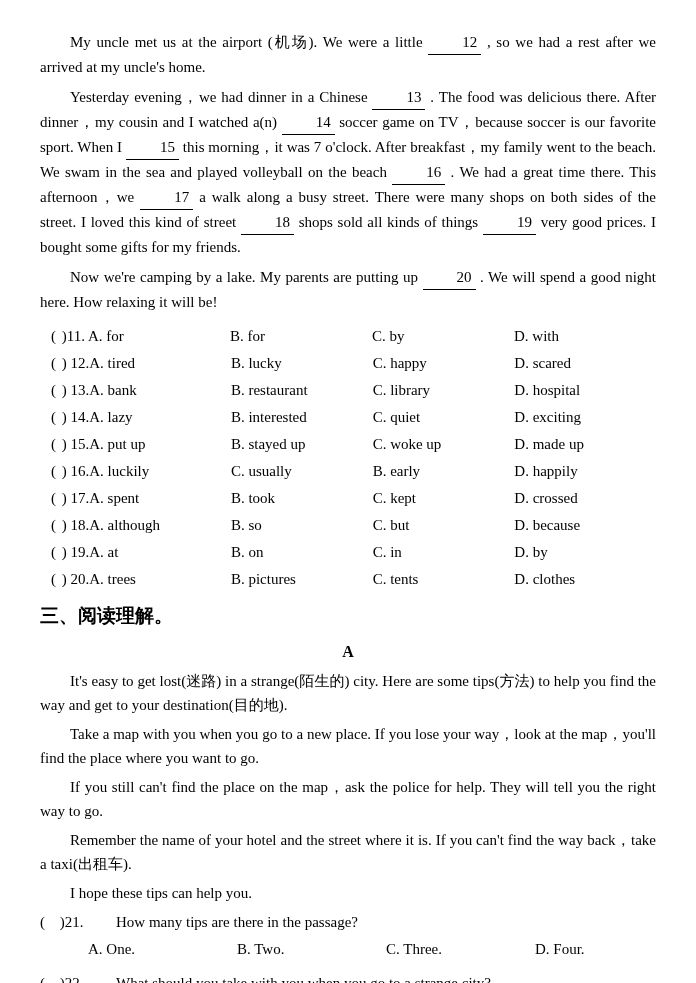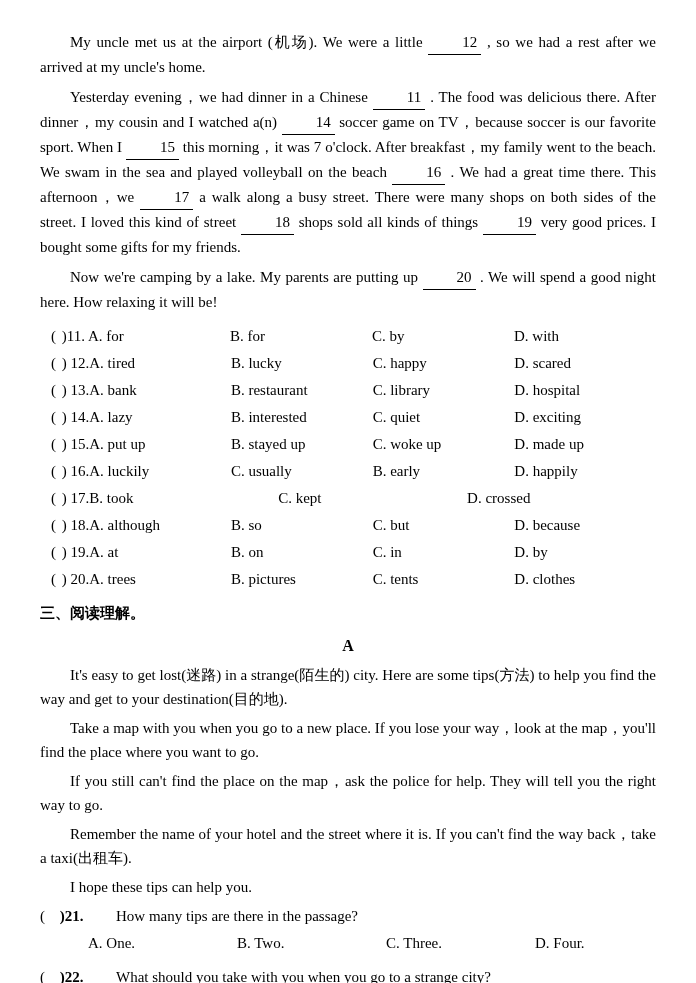--- a/index.html
+++ b/index.html
@@ -72,53 +72,52 @@
     .reading-q-row {
       display: flex;
       align-items: flex-start;
       margin-bottom: 3px;
     }
     .reading-q-paren {
       min-width: 16px;
     }
     .reading-q-num {
       min-width: 32px;
-      font-weight: bold;
     }
     .reading-q-text {
       flex: 1;
       margin-left: 28px;
     }
     .reading-options {
       display: flex;
       margin-left: 48px;
       margin-bottom: 10px;
       gap: 28px;
     }
     .reading-options .opt {
       flex: 1;
     }
     .section-header {
-      font-size: 15px;
+      font-size: 19px;
       font-weight: bold;
       margin: 10px 0 6px 0;
     }
   </style>
 </head>
 <body>
 
 <div class="passage">
   <p>
     <span>My uncle met us at the airport (机场). We were a little</span>
     <span class="blank">12</span>
     <span>, so we had a rest after we arrived at my uncle's home.</span>
   </p>
   <p>
     <span>Yesterday evening，we had dinner in a Chinese</span>
-    <span class="blank">11</span>
+    <span class="blank">13</span>
     <span>. The food was delicious there. After dinner，my cousin and I watched a(n)</span>
     <span class="blank">14</span>
     <span>soccer game on TV，because soccer is our favorite sport. When I</span>
     <span class="blank">15</span>
     <span>this morning，it was 7 o'clock. After breakfast，my family went to the beach. We swam in the sea and played volleyball on the beach</span>
     <span class="blank">16</span>
     <span>. We had a great time there. This afternoon，we</span>
     <span class="blank">17</span>
     <span>a walk along a busy street. There were many shops on both sides of the street. I loved this kind of street</span>
     <span class="blank">18</span>
@@ -198,20 +197,21 @@
       <span class="q-option">C. usually</span>
       <span class="q-option">B. early</span>
       <span class="q-option">D. happily</span>
     </div>
   </div>
 
   <div class="question-row">
     <span class="q-paren">(</span>
     <span class="q-num">&nbsp;) 17.</span>
     <div class="q-options">
+      <span class="q-option">A. spent</span>
       <span class="q-option">B. took</span>
       <span class="q-option">C. kept</span>
       <span class="q-option">D. crossed</span>
     </div>
   </div>
 
   <div class="question-row">
     <span class="q-paren">(</span>
     <span class="q-num">&nbsp;) 18.</span>
     <div class="q-options">

